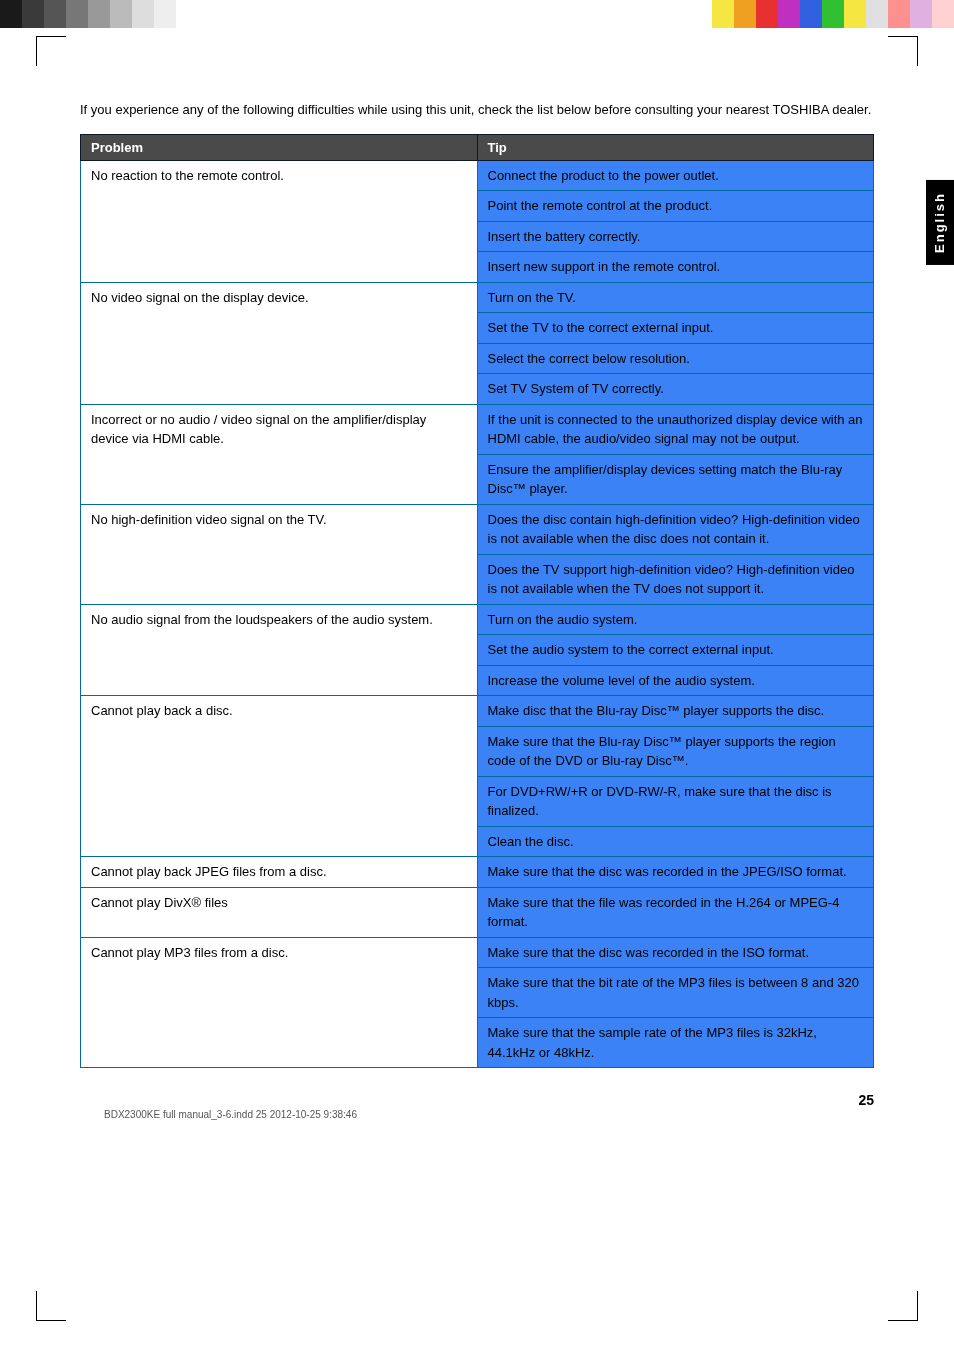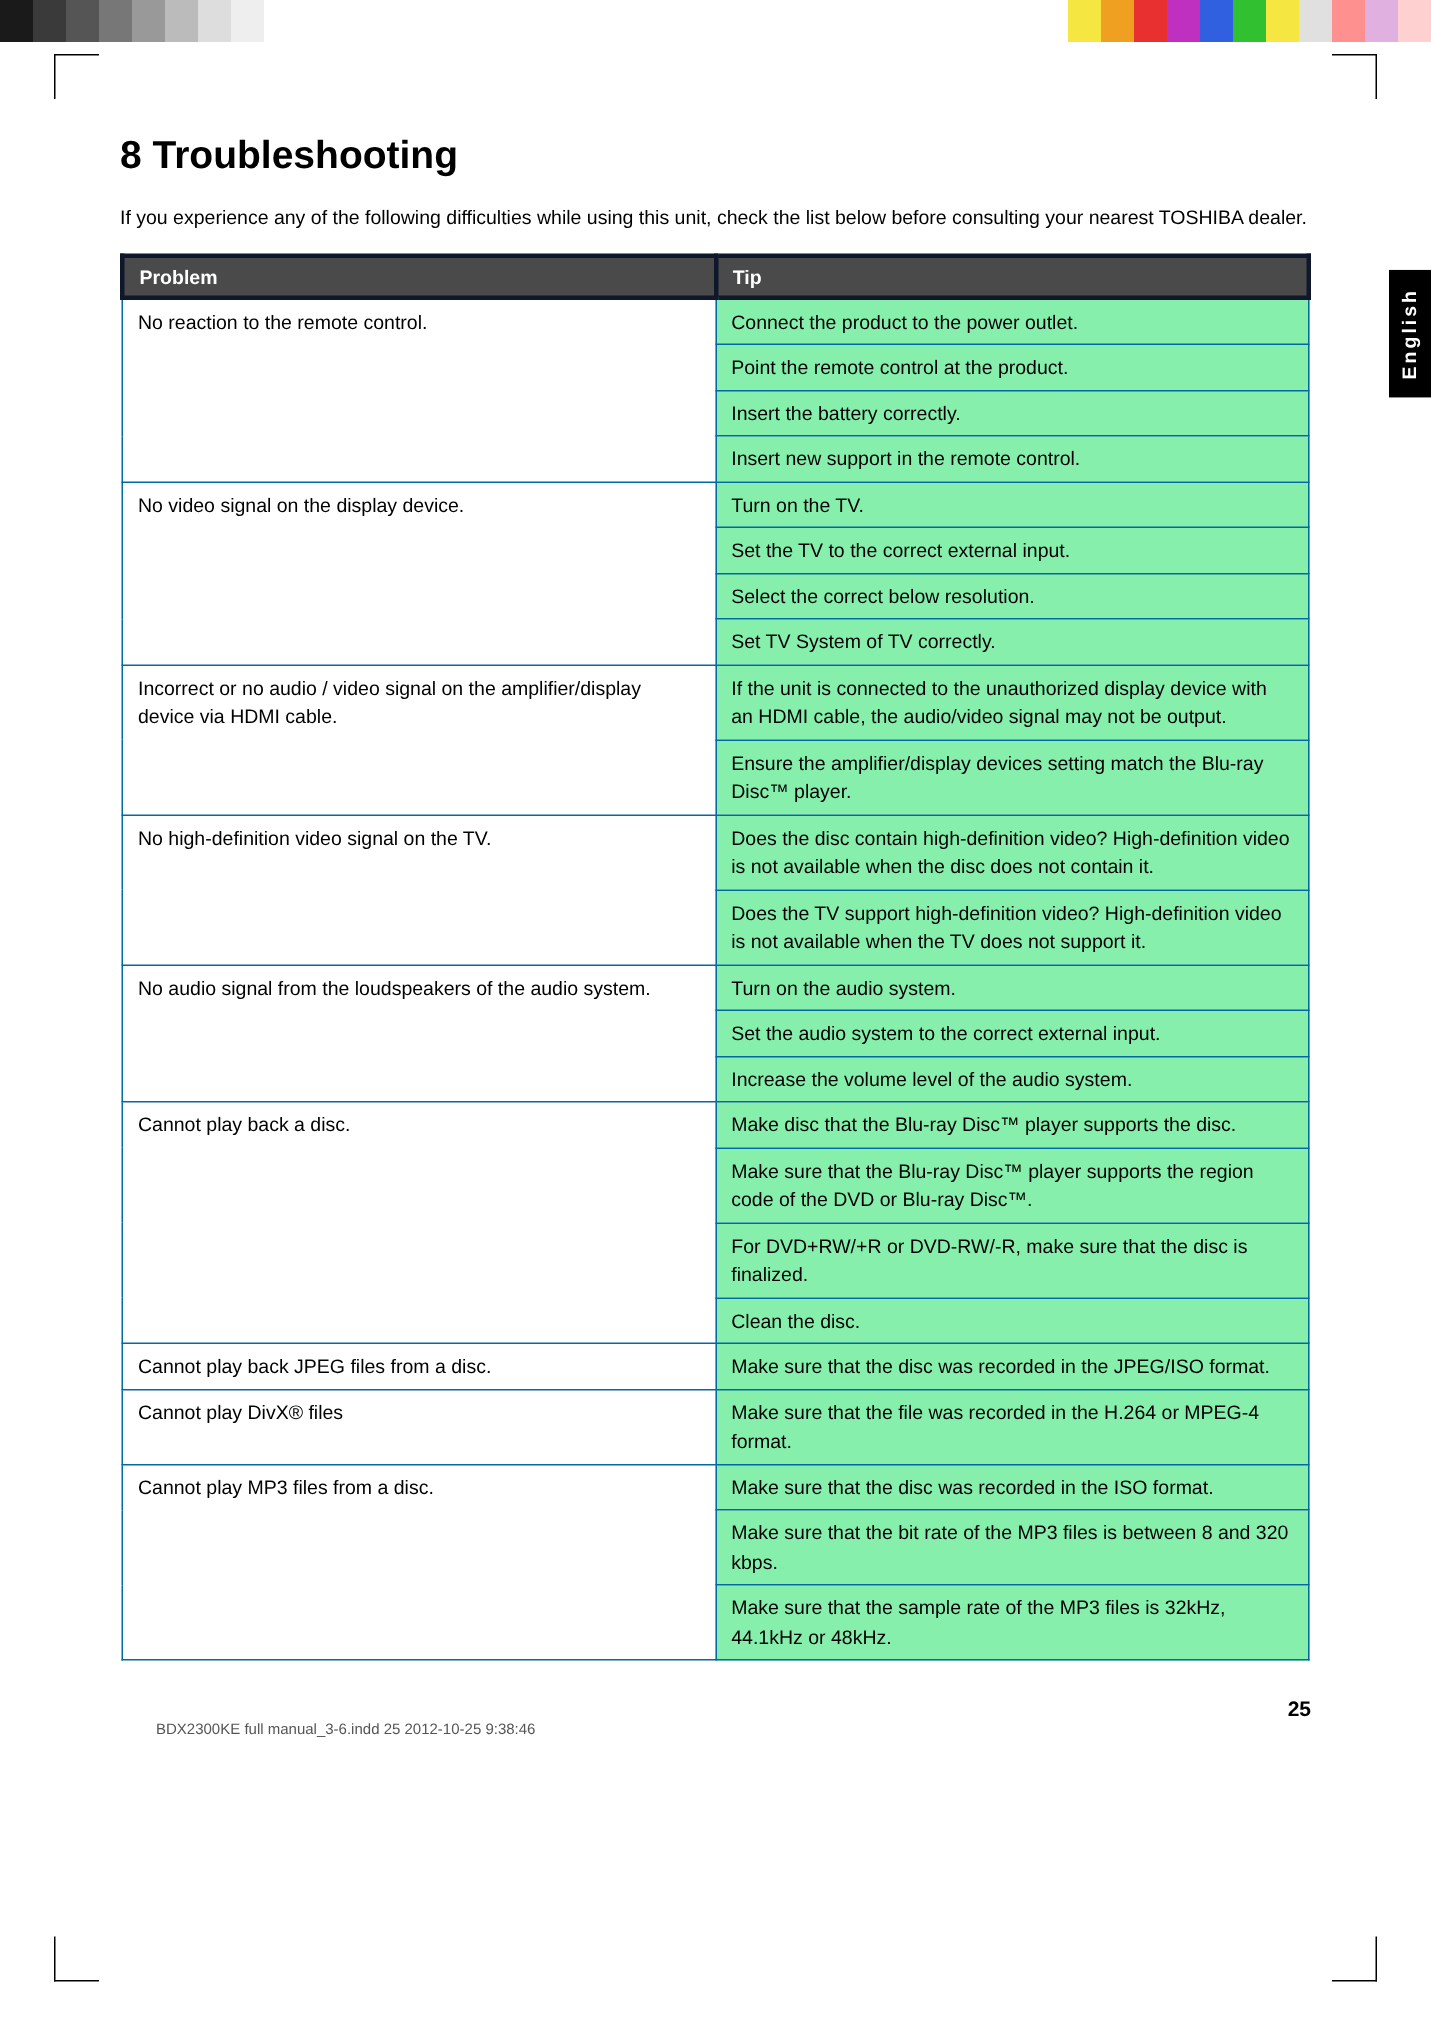--- a/index.html
+++ b/index.html
@@ -64,38 +64,38 @@
       font-size: 13px;
     }
 
     table th {
       background: #4a4a4a;
       color: #fff;
       text-align: left;
       padding: 5px 10px;
       font-weight: bold;
       font-size: 13px;
-      border: 3px solid #0f172a;
+      border: 1px solid #0f172a;
     }
 
     table td {
       border: 1px solid #0369a1;
       padding: 5px 10px;
       vertical-align: top;
       line-height: 1.5;
     }
 
     table td:first-child {
       width: 185px;
       font-size: 13px;
       background: #fff;
     }
 
     table td:last-child {
-      background: #86efac;
+      background: #3b82f6;
     }
 
     .page-number {
       position: absolute;
       bottom: 40px;
       right: 80px;
       font-size: 14px;
       font-weight: bold;
     }
 
@@ -160,21 +160,20 @@
       <div style="width: 22px; height: 28px; background: rgb(224, 176, 224);"></div>
       <div style="width: 22px; height: 28px; background: rgb(255, 208, 208);"></div>
     </div>
   </div>
 
 <div class="right-tab">
   <span>English</span>
 </div>
 
 <div class="main-content">
-  <h1>8   Troubleshooting</h1>
   <p class="intro-text">If you experience any of the following difficulties while using this unit, check the list below before consulting your nearest TOSHIBA dealer.</p>
 
   <table>
     <thead>
       <tr>
         <th>Problem</th>
         <th>Tip</th>
       </tr>
     </thead>
     <tbody id="table-body">

